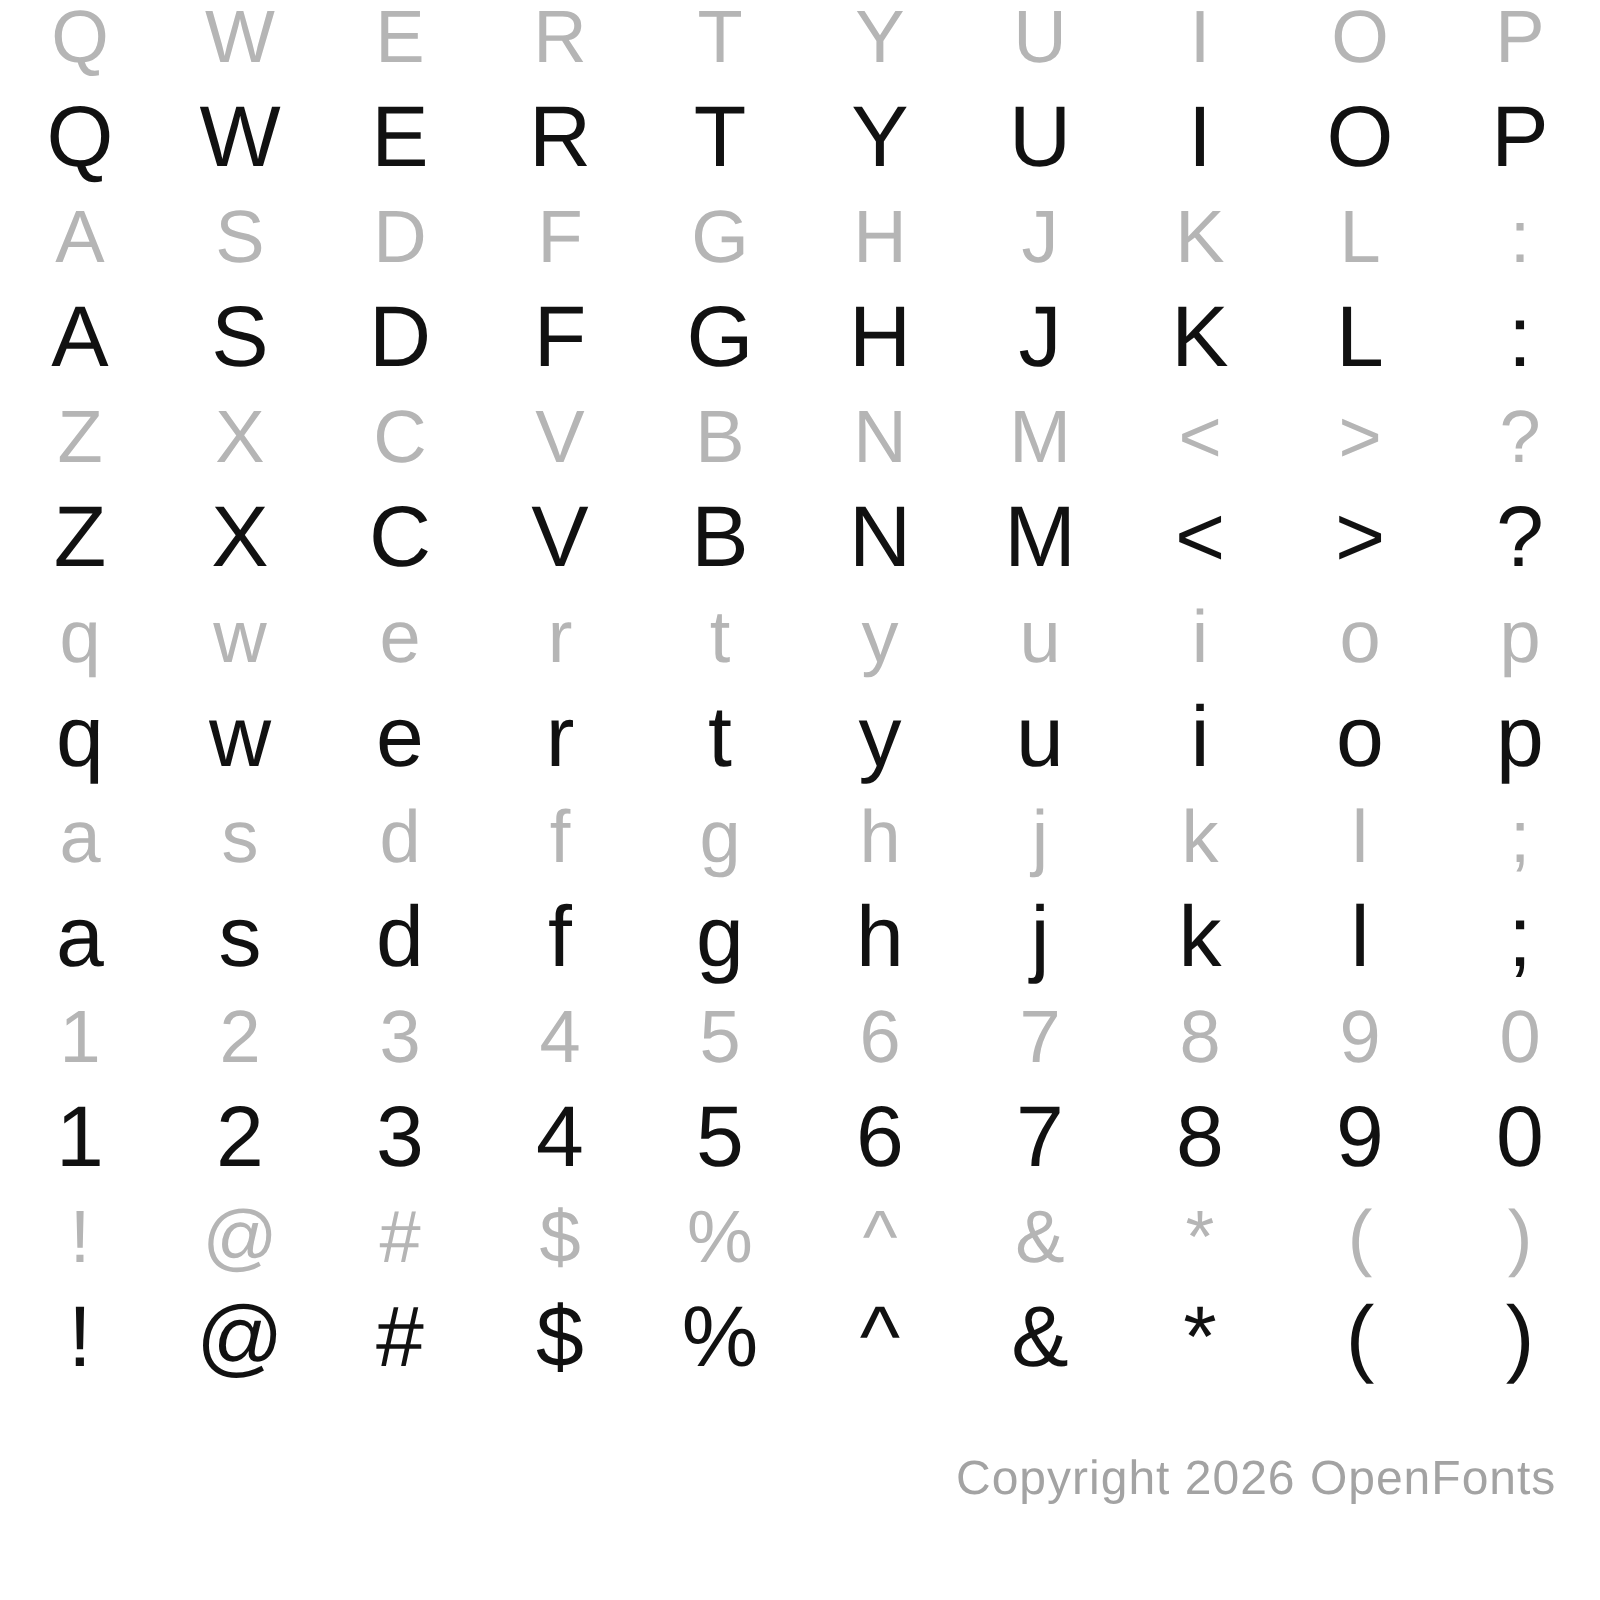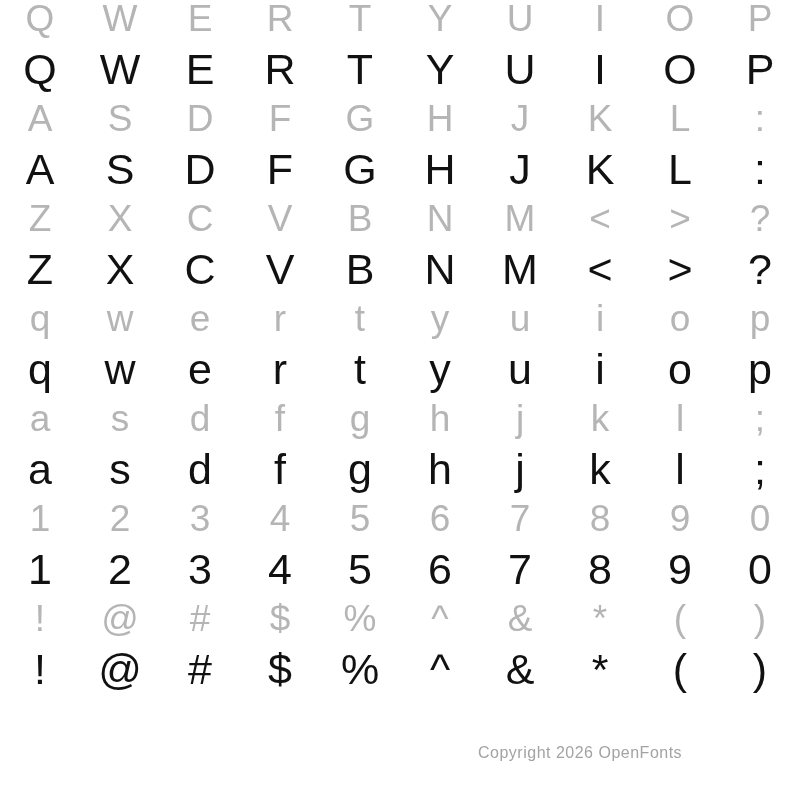--- a/index.html
+++ b/index.html
@@ -42,22 +42,22 @@
     font-weight: 400;
   }
   .row.primary .cell {
     font-size: 43px;
     color: var(--primary-color, #111111);
     font-weight: 400;
   }
   .copyright {
     position: absolute;
     left: 478px;
-    top: 744px;
-    font-size: 16px;
+    top: 726px;
+    font-size: 24px;
     letter-spacing: 0.5px;
     color: var(--copyright-color, #a3a3a3);
     white-space: nowrap;
   }
 </style>
 </head>
 <body style="background: rgb(255, 255, 255);">
 
 <div class="page">
   <main class="grid" id="specimen-grid">

